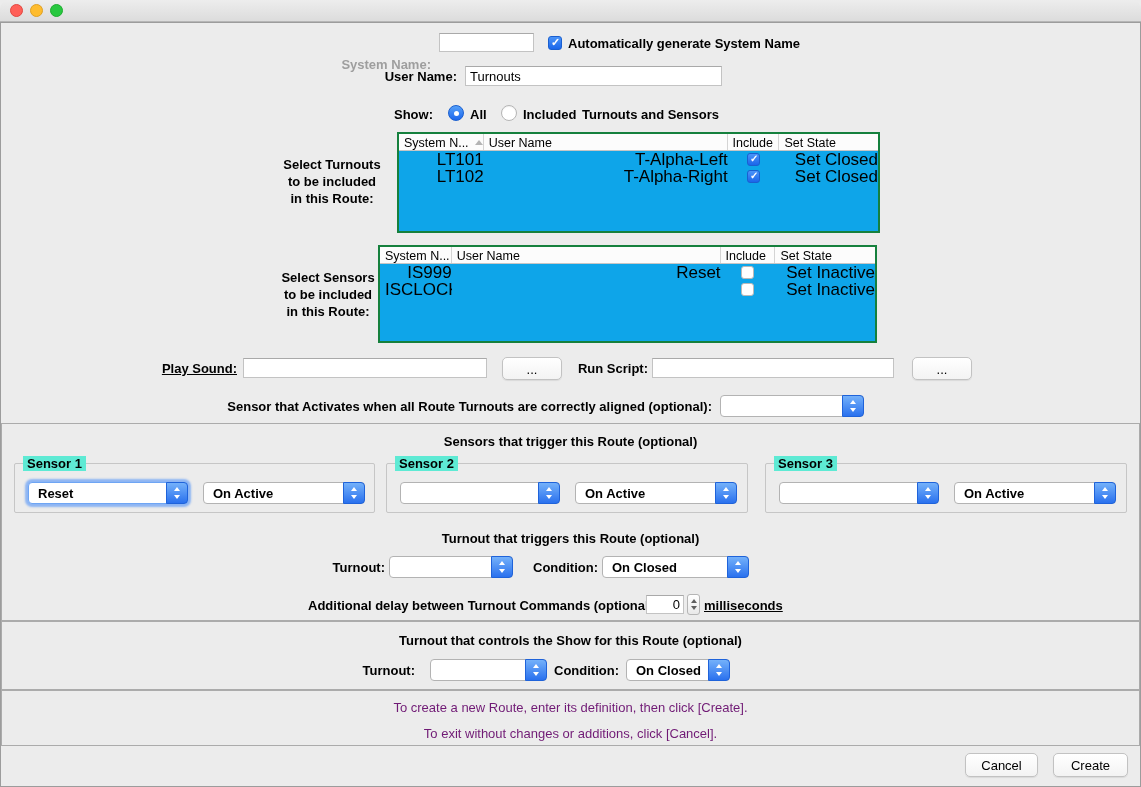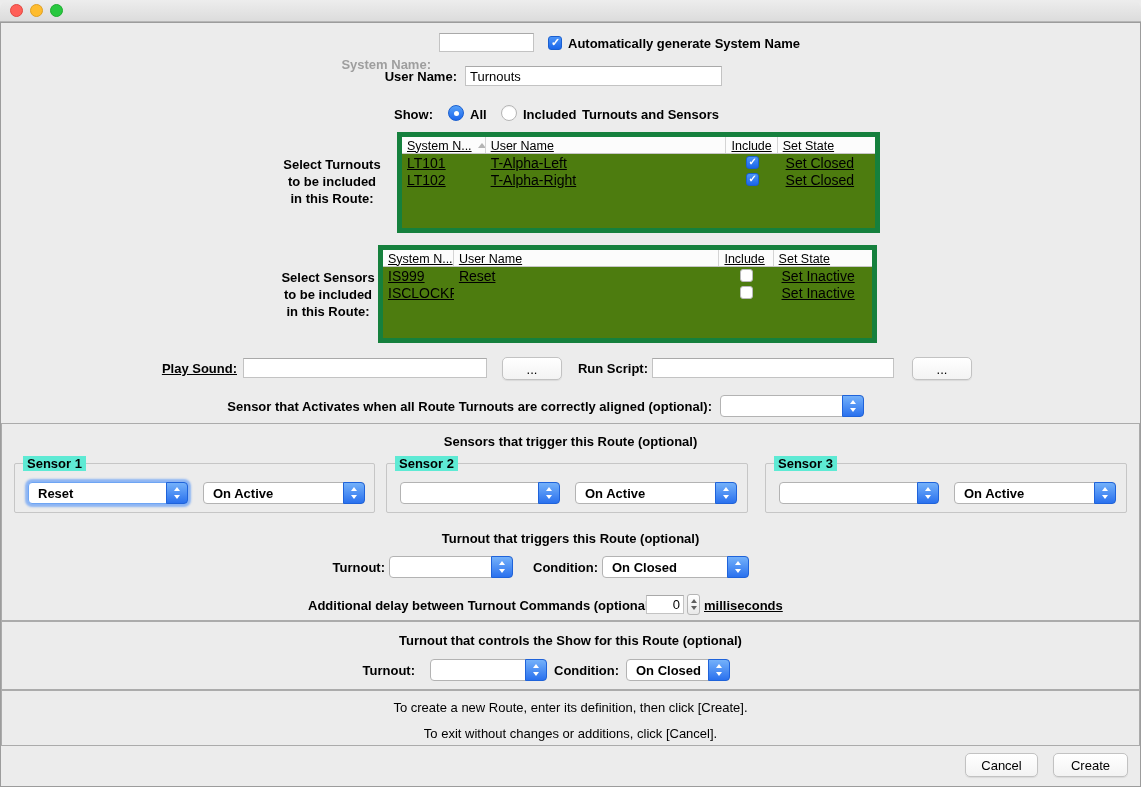--- a/index.html
+++ b/index.html
@@ -67,38 +67,38 @@
   .stepper .up{top:4px;transform:translateX(-50%);border-bottom:4px solid #606060;}
   .stepper .down{bottom:4px;transform:translateX(-50%);border-top:4px solid #606060;}
   
   .group{position:absolute;border:1px solid #c6c6c6;border-radius:2px;box-sizing:border-box;}
   .group-label{position:absolute;top:-8px;left:8px;background:#5eead4;padding:0 4px;font-weight:600;}
   
   .panel{position:absolute;left:1px;width:1139px;box-sizing:border-box;
     border:1px solid #ababab;background:#ececec;}
   .sect-title{position:absolute;left:0;width:100%;text-align:center;font-weight:600;}
   
-  .jtable{position:absolute;background:#4d7c0f;border:5px solid #15803d;box-sizing:border-box;overflow:hidden;text-decoration:underline;}
+  .jtable{position:absolute;background:#0ea5e9;border:2px solid #15803d;box-sizing:border-box;overflow:hidden;}
   .thead{display:flex;height:17px;background:#fcfcfc;border-bottom:1px solid #c6c6c6;box-sizing:border-box;}
   .hcell{box-sizing:border-box;border-right:1px solid #d4d4d4;padding:1px 0 0 5px;
     font-size:12.5px;white-space:nowrap;overflow:hidden;display:flex;align-items:center;}
   .hcell:last-child{border-right:none;}
   .sort-icon{width:0;height:0;margin-left:6px;border-left:4.5px solid transparent;
     border-right:4.5px solid transparent;border-bottom:5px solid #b4b4b4;display:inline-block;}
   .trow{display:flex;height:17px;align-items:center;}
-  .tcell{box-sizing:border-box;padding-left:5px;font-size:14px;white-space:nowrap;overflow:hidden;position:relative;}
+  .tcell{box-sizing:border-box;padding-left:5px;font-size:17px;white-space:nowrap;overflow:hidden;position:relative;text-align:right;}
   .cb-cell{display:flex;align-items:center;justify-content:center;padding-left:0;}
   .cb-cell .checkbox{position:relative;width:13px;height:13px;}
   .cb-cell .checkbox.checked::after{left:2px;top:-1px;font-size:10px;}
   
   .tt .c1{width:85px;}.tt .c2{width:245px;}.tt .c3{width:52px;}.tt .c4{width:99px;}
   
   .st .c1{width:72px;}.st .c2{width:270px;}.st .c3{width:55px;}.st .c4{width:100px;}
   .side-label{position:absolute;font-weight:600;text-align:center;white-space:pre-line;line-height:17px;}
-  .hint{position:absolute;left:0;width:100%;text-align:center;color:#000000;}
+  .hint{position:absolute;left:0;width:100%;text-align:center;color:#701a75;}
 </style>
 </head>
 <body>
 
 <div class="titlebar">
   <div class="tl tl-close"></div>
   <div class="tl tl-min"></div>
   <div class="tl tl-zoom"></div>
 </div>
 <div class="window-border"></div>

